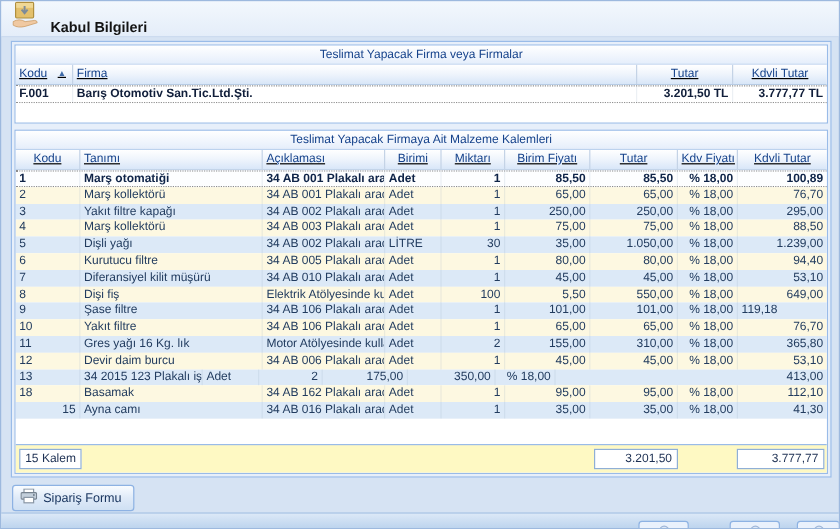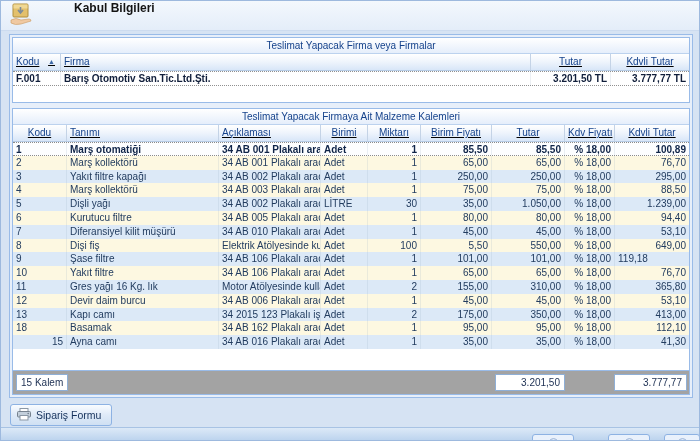--- a/index.html
+++ b/index.html
@@ -12,23 +12,22 @@
   .window {
     position:absolute; inset:0;
     border:1px solid #9db9de;
     overflow:hidden;
   }
   
   .titlebar {
     height:30px;
     background:linear-gradient(#f3f8fd,#e4edf9);
     border-bottom:1px solid #ccdbef;
-    display:flex; align-items:flex-start;
+    display:flex; align-items:flex-end;
     padding-left:7px;
-    gap:32px;
   }
   .app-title { font-size:12px; font-weight:bold; color:#141414; margin-left:8px; }
 
   
   .main-panel {
     position:absolute; left:8px; top:33px; width:684px; height:364px;
     background:#e7effa;
     border:1px solid #99bbe8;
     padding:2px;
     display:flex; flex-direction:column;
@@ -68,21 +67,21 @@
   .firm-row {
     height:15px; line-height:13px; font-weight:bold; color:#101e3a;
     border-top:1px dotted #909090; border-bottom:1px dotted #909090;
     background:#fff;
   }
   .filler { flex:1; background:#fff; }
 
   
   .summary-band {
     height:24px; flex:none; position:relative;
-    background:#a3a3a3; border-top:1px solid #99bbe8;
+    background:#fef9c3; border-top:1px solid #99bbe8;
   }
   .sum-box {
     position:absolute; top:3px; height:17px; line-height:15px;
     background:#fff; border:1px solid #8fafd6;
     font-size:10px; color:#1c2f52;
   }
   .count-box { left:3px;  width:52px; padding-left:4px; }
   .total-box { left:482px; width:70px; text-align:right; padding-right:4px; }
   .vat-box   { right:2px; width:73px; text-align:right; padding-right:4px; }
 
@@ -292,21 +291,20 @@
             <div class="cell" style="width: 102px; text-align: left;">34 AB 006 Plakalı araçta kullanılan</div>
             <div class="cell" style="width: 47px; text-align: left;">Adet</div>
             <div class="cell" style="width: 53px; text-align: right;">1</div>
             <div class="cell" style="width: 71px; text-align: right;">45,00</div>
             <div class="cell" style="width: 73px; text-align: right;">45,00</div>
             <div class="cell" style="width: 50px; text-align: right;">% 18,00</div>
             <div class="cell" style="flex: 1 1 0%; border-right: none; text-align: right;">53,10</div>
           </div>
           <div class="grid-row items-row odd-blue">
             <div class="cell" style="width: 54px; text-align: left;">13</div>
-            <div class="cell" style="width: 152px; text-align: left;">Kapı camı</div>
             <div class="cell" style="width: 102px; text-align: left;">34 2015 123 Plakalı iş makinası</div>
             <div class="cell" style="width: 47px; text-align: left;">Adet</div>
             <div class="cell" style="width: 53px; text-align: right;">2</div>
             <div class="cell" style="width: 71px; text-align: right;">175,00</div>
             <div class="cell" style="width: 73px; text-align: right;">350,00</div>
             <div class="cell" style="width: 50px; text-align: right;">% 18,00</div>
             <div class="cell" style="flex: 1 1 0%; border-right: none; text-align: right;">413,00</div>
           </div>
           <div class="grid-row items-row even-yellow">
             <div class="cell" style="width: 54px; text-align: left;">18</div>

